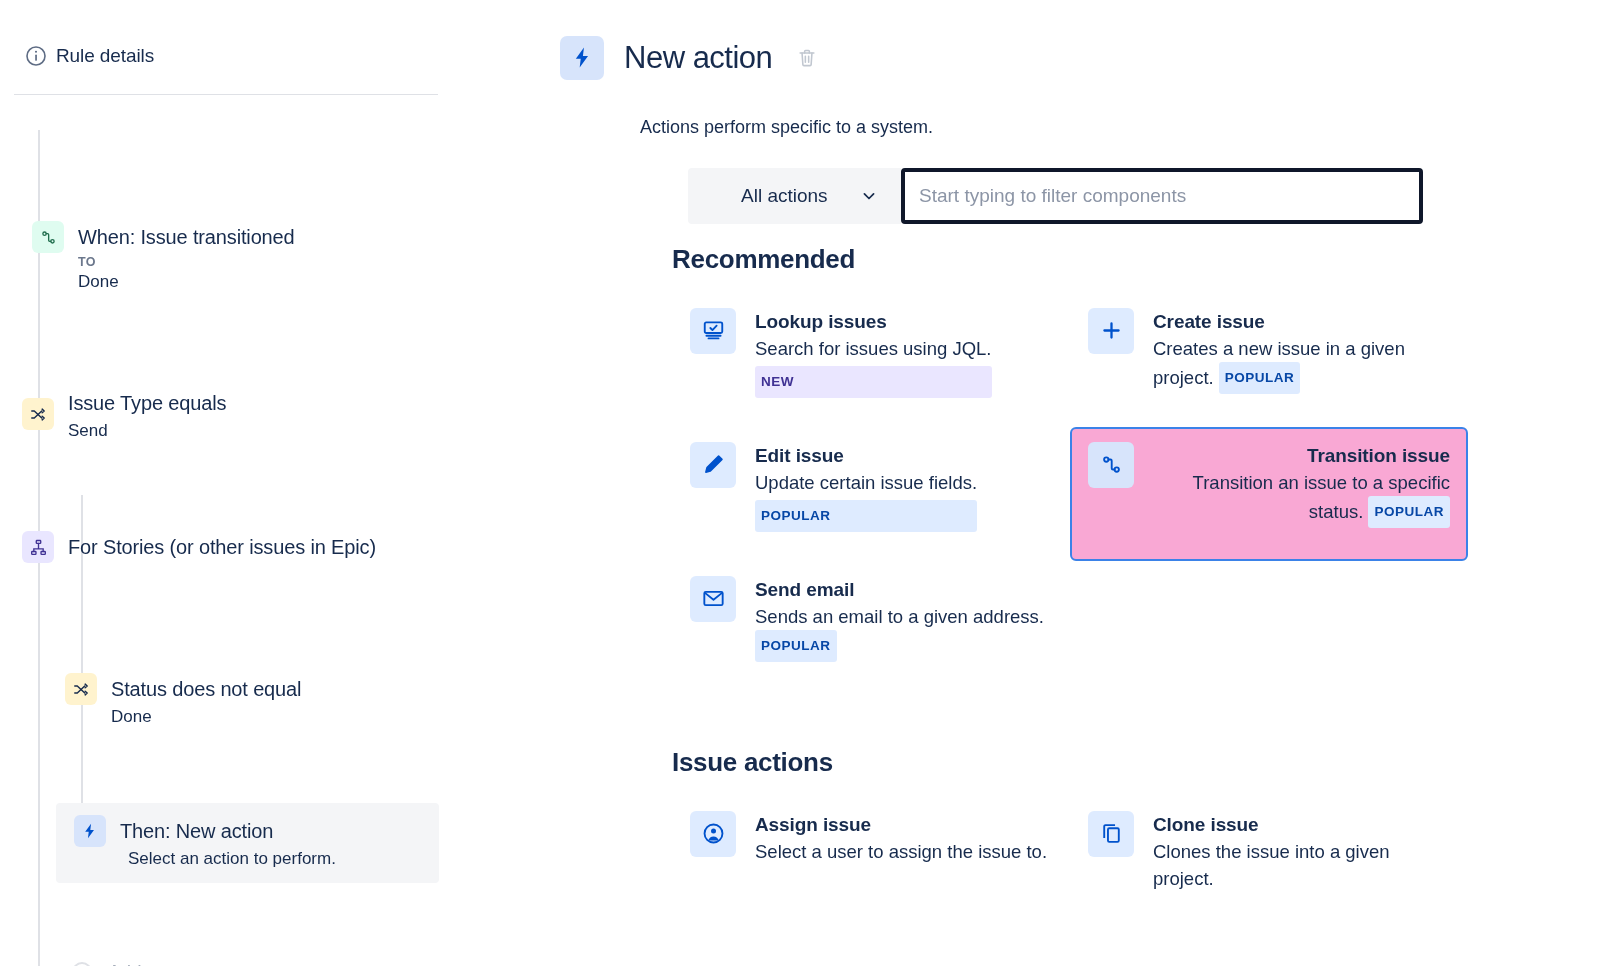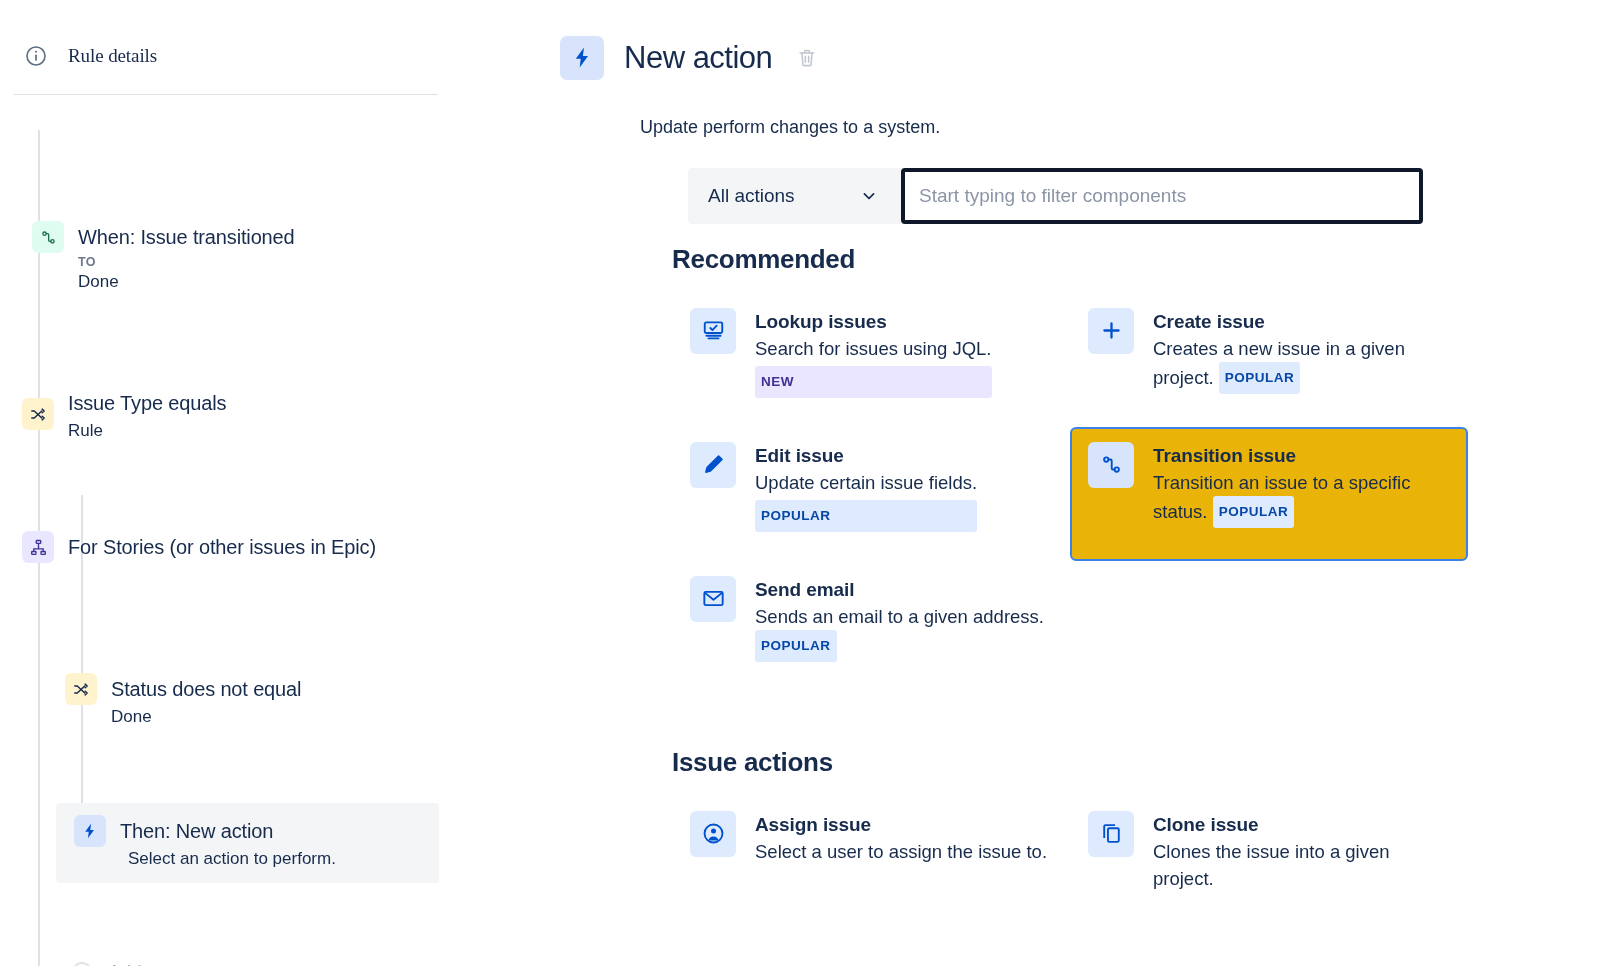--- a/index.html
+++ b/index.html
@@ -16,24 +16,23 @@
   
   .sidebar {
     position: relative;
     width: 460px;
     flex: 0 0 460px;
     padding: 0;
   }
   .rule-details-row {
     display: flex;
     align-items: center;
-    gap: 20px;
+    gap: 8px;
     padding: 38px 0 0 24px;
     height: 74px;
-    font-family: Liberation Serif, serif;
   }
   .info-icon { width: 24px; height: 24px; flex: 0 0 24px; display:block; }
   .rule-details-label {
     font-size: 19px;
     color: #172B4D;
     letter-spacing: -0.1px;
   }
   .divider {
     margin: 20px 22px 0 14px;
     height: 1px;
@@ -180,20 +179,21 @@
     border-radius: 4px 0 0 4px;
     display: flex;
     align-items: center;
     justify-content: space-between;
     padding: 0 22px 0 20px;
     cursor: pointer;
   }
   .filter-select-label {
     font-size: 19px;
     color: #172B4D;
+    margin-left: 33px;
   }
   .filter-input {
     flex: 1;
     border: 4px solid #0f172a;
     border-radius: 4px;
     background: #ffffff;
     font-size: 19px;
     padding: 0 14px;
     outline: none;
     color: #172B4D;
@@ -222,22 +222,23 @@
     display: flex;
     gap: 19px;
     align-items: flex-start;
     padding: 13px 16px 13px 16px;
     border: 2px solid transparent;
     border-radius: 6px;
     cursor: pointer;
     height: 134px;
   }
   .card.selected {
-    background: #eab308;
+    background: #f9a8d4;
     border-color: #3B82E8;
+    text-align: right;
   }
   .card-icon {
     width: 46px; height: 46px;
     flex: 0 0 46px;
     border-radius: 6px;
     background: #DEEBFF;
     display: flex; align-items: center; justify-content: center;
   }
   .card.selected .card-icon { background: #D7E4FB; }
   .card-text { padding-top: 1px; min-width: 0; }
@@ -310,21 +311,21 @@
         <div class="node-icon yellow">
           <svg viewBox="0 0 24 24" width="19" height="19" fill="none" stroke="#172B4D" stroke-width="1.8" stroke-linecap="round" stroke-linejoin="round">
             <path d="M3.5 7.5h3.2l9.4 9"></path>
             <path d="M3.5 16.5h3.2l9.4-9"></path>
             <path d="M16.6 5.2l2.6 2.3-2.6 2.3"></path>
             <path d="M16.6 14.2l2.6 2.3-2.6 2.3"></path>
           </svg>
         </div>
         <div class="node-body">
           <div class="node-title">Issue Type equals</div>
-          <div class="node-sub-value">Rule</div>
+          <div class="node-sub-value">Send</div>
         </div>
       </div>
 
       <div class="node" style="left:22px; top:436px; width:400px;">
         <div class="node-icon purple">
           <svg viewBox="0 0 24 24" width="19" height="19" fill="none" stroke="#403294" stroke-width="1.7">
             <rect x="9.2" y="3.2" width="5.6" height="3.6" rx="0.8"></rect>
             <rect x="3.4" y="17" width="5.4" height="3.6" rx="0.8"></rect>
             <rect x="15.2" y="17" width="5.4" height="3.6" rx="0.8"></rect>
             <path d="M12 6.8v3.6M6.1 17v-3.2h11.8V17M12 10.4v3.4" stroke-linecap="round"></path>
@@ -382,21 +383,21 @@
       <button class="trash-btn" aria-label="delete">
         <svg width="22" height="22" viewBox="0 0 24 24" fill="none" stroke="#C1C7D0" stroke-width="1.7" stroke-linecap="round" stroke-linejoin="round">
           <path d="M4.5 6.6h15"></path>
           <path d="M9.4 6.6V4.9a1 1 0 0 1 1-1h3.2a1 1 0 0 1 1 1v1.7"></path>
           <path d="M6.6 6.6l.9 12.6a1.2 1.2 0 0 0 1.2 1.1h6.6a1.2 1.2 0 0 0 1.2-1.1l.9-12.6"></path>
           <path d="M10.2 10v6.6M13.8 10v6.6"></path>
         </svg>
       </button>
     </div>
 
-    <div class="main-subtitle">Update perform changes to a system.</div>
+    <div class="main-subtitle">Actions perform specific to a system.</div>
 
     <div class="filter-bar">
       <div class="filter-select">
         <span class="filter-select-label">All actions</span>
         <svg width="20" height="20" viewBox="0 0 24 24" fill="none" stroke="#172B4D" stroke-width="2.1" stroke-linecap="round" stroke-linejoin="round">
           <path d="M6.5 9.5 12 15l5.5-5.5"></path>
         </svg>
       </div>
       <input class="filter-input" type="text" placeholder="Start typing to filter components" value="" style="">
     </div>

